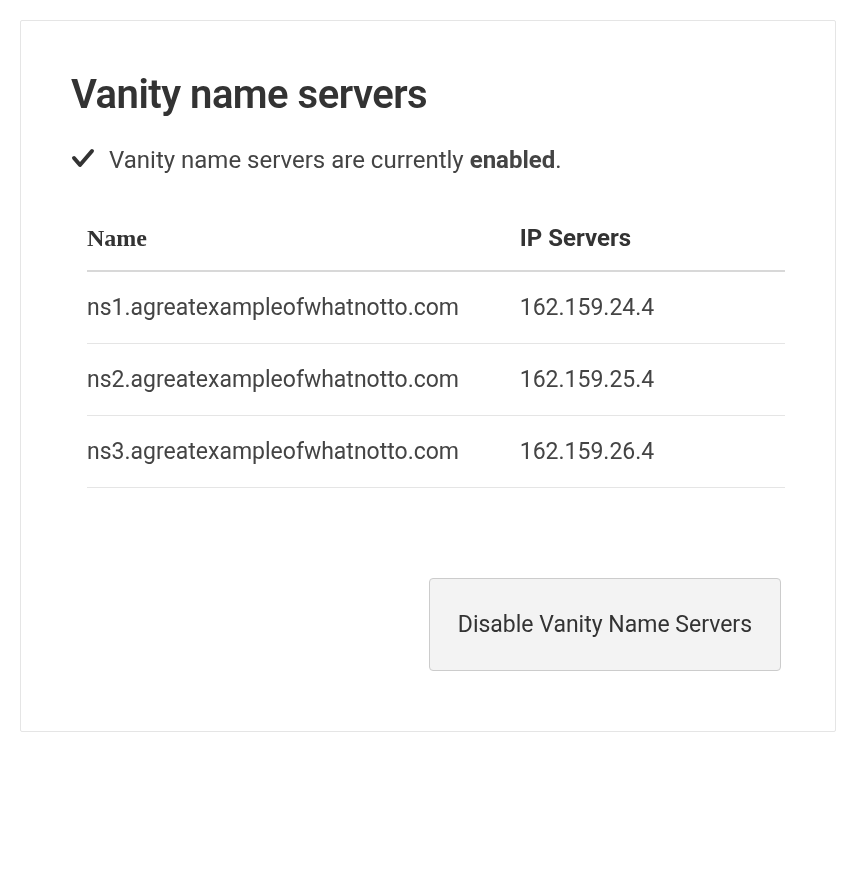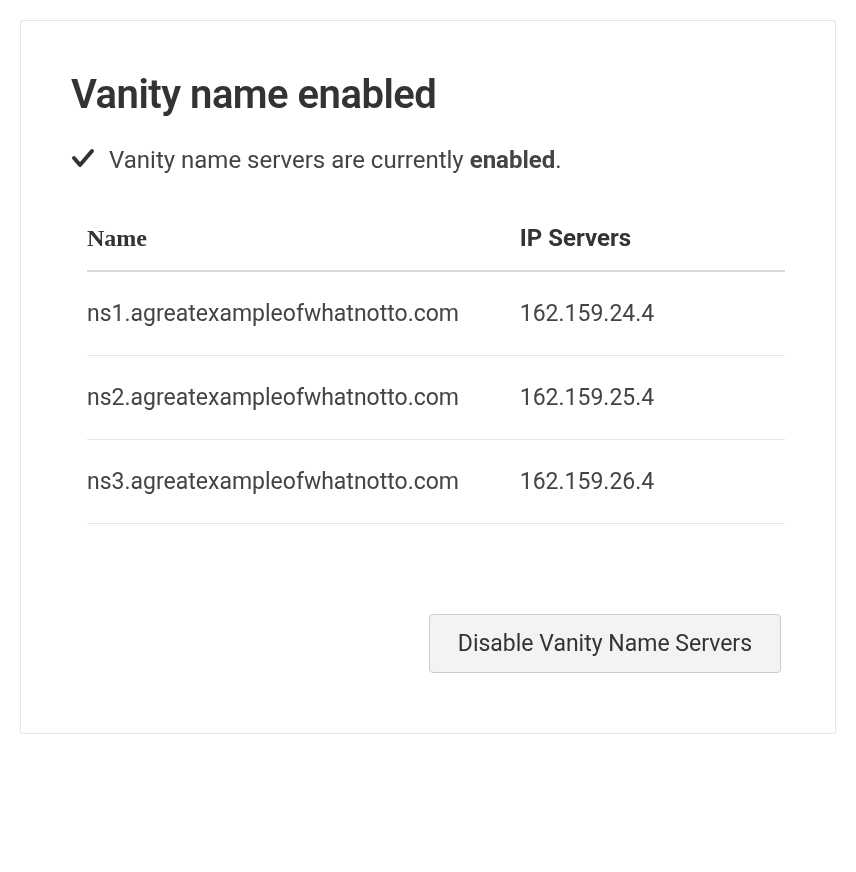--- a/index.html
+++ b/index.html
@@ -68,45 +68,45 @@
     thead th.col-name {
       width: 62%;
       font-family: Liberation Serif, serif;
     }
     thead th.col-ip {
       width: 38%;
     }
     tbody td {
       font-size: 23px;
       color: #444;
-      padding: 28px 0;
+      padding: 22px 0;
       border-bottom: 1px solid #e5e5e5;
     }
     .button-row {
       display: flex;
       justify-content: flex-end;
       margin-top: 90px;
       padding-right: 4px;
     }
     .disable-btn {
       font-size: 23px;
       color: #333;
       background: #f3f3f3;
       border: 1px solid #ccc;
       border-radius: 4px;
-      padding: 15px 28px;
+      padding: 32px 28px;
       cursor: pointer;
       font-family: inherit;
     }
   </style>
 </head>
 <body>
 
 <div class="card">
-  <h1 class="title">Vanity name enabled</h1>
+  <h1 class="title">Vanity name servers</h1>
 
   <div class="status-line">
     <span class="check-icon">
       <svg viewBox="0 0 24 24" fill="none" stroke="#333" stroke-width="4" stroke-linecap="round" stroke-linejoin="round">
         <polyline points="3,12 9,19 21,5"></polyline>
       </svg>
     </span>
     <span class="status-text"><span>Vanity name servers are currently </span><strong>enabled</strong><span>.</span></span>
   </div>
 

